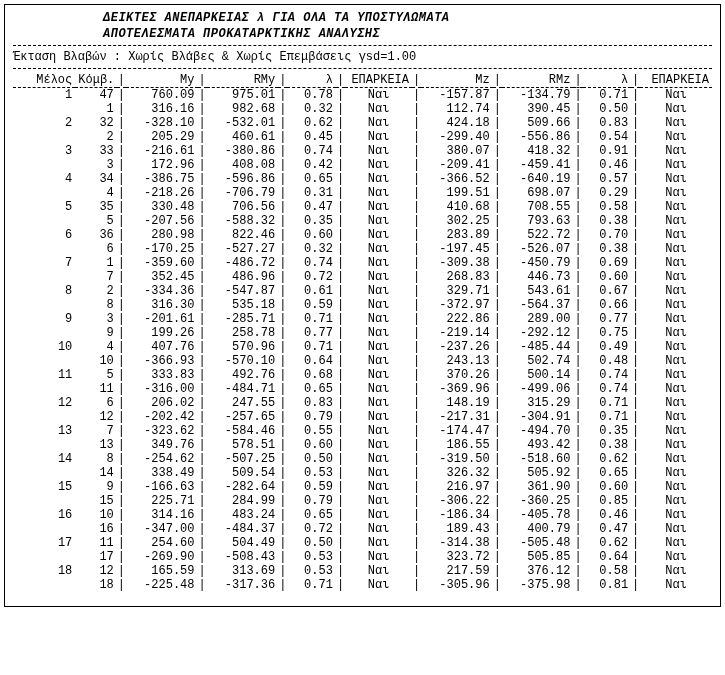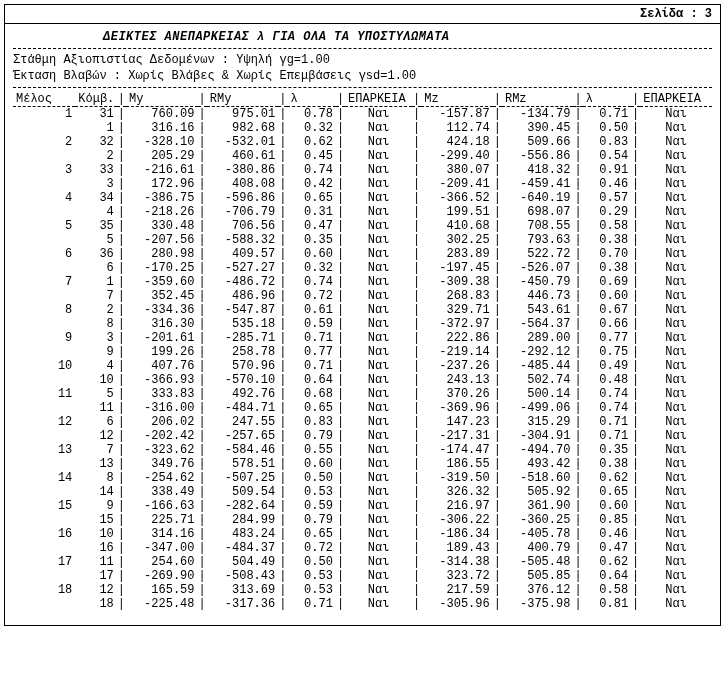--- a/index.html
+++ b/index.html
@@ -49,21 +49,21 @@
     table-layout: fixed;
   }
   th, td {
     font-family: "Courier New", monospace;
     font-size: 12px;
     padding: 0 3px;
     white-space: nowrap;
     overflow: hidden;
   }
   th {
-    text-align: left;
+    text-align: right;
     font-weight: normal;
   }
   td { text-align: right; }
   td.sep, th.sep { width: 6px; text-align: center; padding: 0; }
   td.epk { text-align: center; }
   td.mel { text-align: right; }
   col.c-mel  { width: 54px; }
   col.c-komv { width: 36px; }
   col.c-sep  { width: 8px; }
   col.c-my   { width: 62px; }
@@ -72,25 +72,24 @@
   col.c-epk  { width: 58px; }
   col.c-mz   { width: 62px; }
   col.c-rmz  { width: 62px; }
   col.c-lam2 { width: 42px; }
   col.c-epk2 { width: 62px; }
 </style>
 </head>
 <body>
 
 <div class="outer">
-  <div class="page-hdr">Σελίδα : 3</div>
   <div class="content">
     <div class="title">ΔΕΙΚΤΕΣ ΑΝΕΠΑΡΚΕΙΑΣ λ ΓΙΑ ΟΛΑ ΤΑ ΥΠΟΣΤΥΛΩΜΑΤΑ</div>
+    <div class="title">ΑΠΟΤΕΛΕΣΜΑΤΑ ΠΡΟΚΑΤΑΡΚΤΙΚΗΣ ΑΝΑΛΥΣΗΣ</div>
     <div class="hr"></div>
-    <div class="meta">Στάθμη Αξιοπιστίας Δεδομένων : Υψηλή γg=1.00</div>
     <div class="meta">Έκταση Βλαβών : Χωρίς Βλάβες &amp; Χωρίς Επεμβάσεις γsd=1.00</div>
     <div class="hr"></div>
 
     <table>
       <colgroup>
         <col class="c-mel">
           <col class="c-komv">
           <col class="c-sep">
         <col class="c-my">
           <col class="c-sep">
@@ -146,21 +145,21 @@
             <td style="border-top: 1px dashed rgb(0, 0, 0); height: 0px; padding: 0px;"></td>
             <td style="border-top: 1px dashed rgb(0, 0, 0); height: 0px; padding: 0px;"></td>
             <td style="border-top: 1px dashed rgb(0, 0, 0); height: 0px; padding: 0px;"></td>
             <td style="border-top: 1px dashed rgb(0, 0, 0); height: 0px; padding: 0px;"></td>
             <td style="border-top: 1px dashed rgb(0, 0, 0); height: 0px; padding: 0px;"></td>
             <td style="border-top: 1px dashed rgb(0, 0, 0); height: 0px; padding: 0px;"></td>
             <td style="border-top: 1px dashed rgb(0, 0, 0); height: 0px; padding: 0px;"></td>
           </tr>
           <tr>
             <td class="mel">1</td>
-            <td>31</td>
+            <td>47</td>
             <td class="sep">|</td>
             <td>760.09</td>
             <td class="sep">|</td>
             <td>975.01</td>
             <td class="sep">|</td>
             <td>0.78</td>
             <td class="sep">|</td>
             <td class="epk">Ναι</td>
             <td class="sep">|</td>
             <td>-157.87</td>
@@ -350,21 +349,21 @@
             <td>0.38</td>
             <td class="sep">|</td>
             <td class="epk">Ναι</td>
           </tr>
           <tr>
             <td class="mel">6</td>
             <td>36</td>
             <td class="sep">|</td>
             <td>280.98</td>
             <td class="sep">|</td>
-            <td>409.57</td>
+            <td>822.46</td>
             <td class="sep">|</td>
             <td>0.60</td>
             <td class="sep">|</td>
             <td class="epk">Ναι</td>
             <td class="sep">|</td>
             <td>283.89</td>
             <td class="sep">|</td>
             <td>522.72</td>
             <td class="sep">|</td>
             <td>0.70</td>
@@ -596,21 +595,21 @@
             <td>6</td>
             <td class="sep">|</td>
             <td>206.02</td>
             <td class="sep">|</td>
             <td>247.55</td>
             <td class="sep">|</td>
             <td>0.83</td>
             <td class="sep">|</td>
             <td class="epk">Ναι</td>
             <td class="sep">|</td>
-            <td>147.23</td>
+            <td>148.19</td>
             <td class="sep">|</td>
             <td>315.29</td>
             <td class="sep">|</td>
             <td>0.71</td>
             <td class="sep">|</td>
             <td class="epk">Ναι</td>
           </tr>
           <tr>
             <td class="mel"></td>
             <td>12</td>

